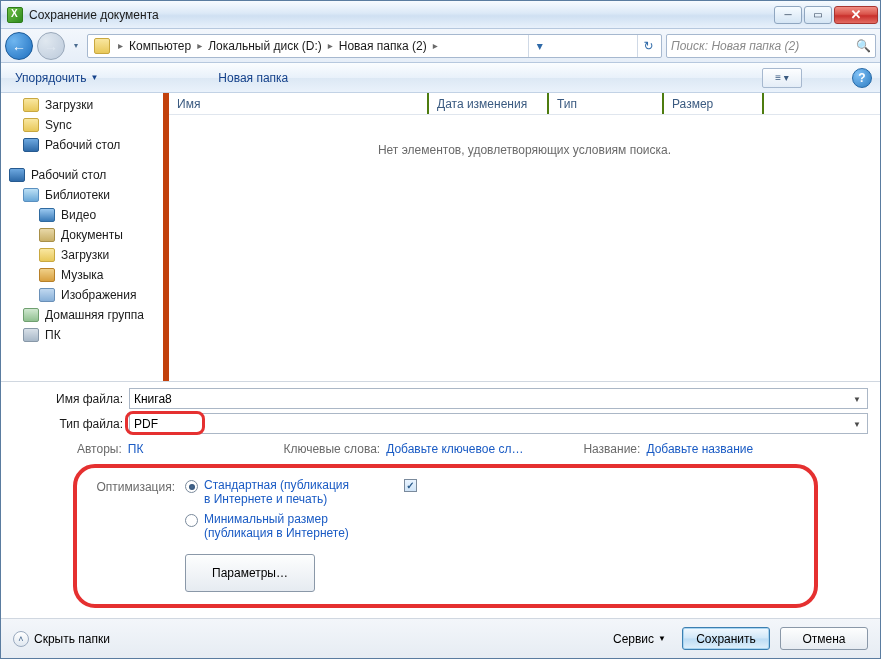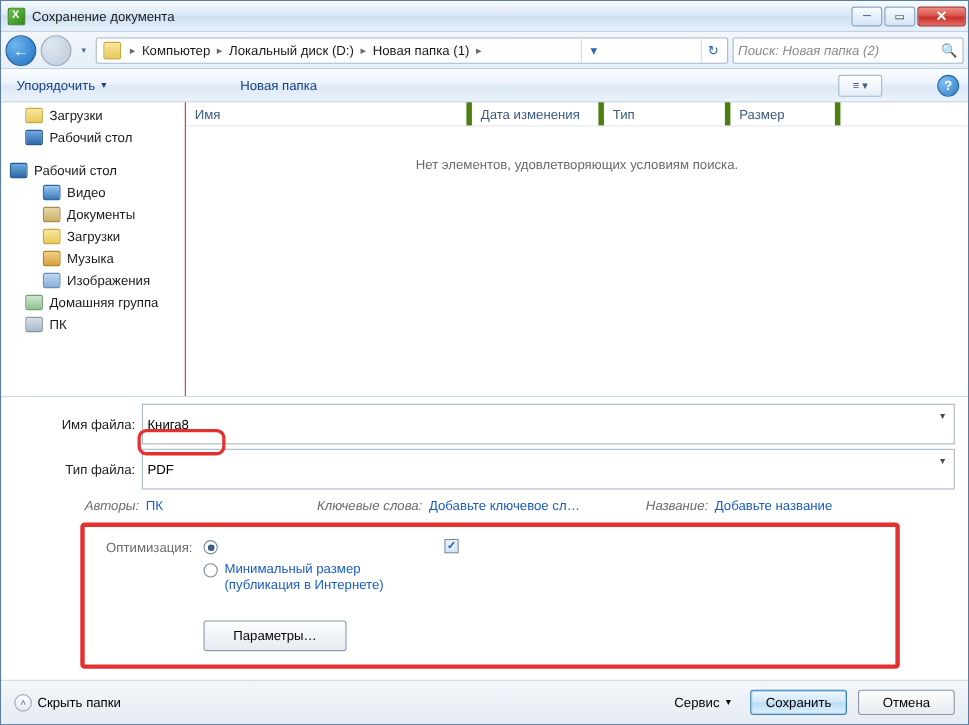--- a/index.html
+++ b/index.html
@@ -27,66 +27,66 @@
   .searchbox .sicon { margin-left:auto; color:#3a6aa0; font-style:normal; }
   
   .toolbar { height:30px; background:linear-gradient(#fafdff,#e9f1fa 50%,#dce8f4 51%,#eaf2fb); border-bottom:1px solid #c2d2e5; display:flex; align-items:center; padding:0 8px;gap:44px; }
   .tool-link { color:#15428b; display:flex; align-items:center; gap:4px; padding:2px 6px; }
   .tool-link .caret { font-size:8px; }
   .toolbar .spacer { flex:1; }
   .toolbar .viewbtn { width:40px; height:20px; border:1px solid #a6b8cf; background:linear-gradient(#fdfeff,#e4edf7); border-radius:2px; display:flex; align-items:center; justify-content:center; color:#3a5a80; margin-right:6px; font-size:10px; }
   .toolbar .helpbtn { width:20px; height:20px; border-radius:10px; background:radial-gradient(circle at 30% 30%,#7fc0f5,#2e7dc2); color:#fff; font-weight:bold; display:flex; align-items:center; justify-content:center; border:1px solid #2468a6; }
   
   .main { flex:1; display:flex; min-height:0; border-bottom:1px solid #d0d7e0; }
-  .tree { width:168px; border-right:1px solid #c2410c; overflow-y:auto; padding:2px 0; }
+  .tree { width:168px; border-right:6px solid #c2410c; overflow-y:auto; padding:2px 0; }
   .tree-item { display:flex; align-items:center; gap:6px; padding:3px 6px 3px 20px; color:#1a1a1a; white-space:nowrap; }
   .tree-item.d0 { padding-left:8px; }
   .tree-item.d1 { padding-left:22px; }
   .tree-item.d2 { padding-left:38px; }
   .t-icon { width:16px; height:14px; border-radius:2px; flex:none; }
   .t-folder { background:linear-gradient(#f9e7a0,#e8c85a); border:1px solid #c9a840; }
   .t-desk { background:linear-gradient(#6da8e0,#2e6aa8); border:1px solid #265a90; }
   .t-lib { background:linear-gradient(#bce0f5,#6aa8d8); border:1px solid #5a90c0; }
   .t-vid { background:linear-gradient(#9ac8f0,#3a7ab8); border:1px solid #2f6aa0; }
   .t-doc { background:linear-gradient(#e8d8a8,#c9b068); border:1px solid #a88f48; }
   .t-img { background:linear-gradient(#c0d8f0,#88b0d8); border:1px solid #6a90b8; }
   .t-mus { background:linear-gradient(#f0d088,#d8a040); border:1px solid #b88028; }
   .t-grp { background:linear-gradient(#d0e8d0,#90c090); border:1px solid #70a070; }
   .t-pc { background:linear-gradient(#d8e0e8,#a8b8c8); border:1px solid #8898a8; }
   .list { flex:1; display:flex; flex-direction:column; }
   .list-head { height:22px; border-bottom:1px solid #e0e6ee; display:flex; align-items:center; color:#3a5a80; }
-  .lh-col { padding:0 8px; border-right:5px solid #4d7c0f; height:100%; display:flex; align-items:center; }
+  .lh-col { padding:0 8px; border-right:2px solid #4d7c0f; height:100%; display:flex; align-items:center; }
   .list-body { flex:1; display:flex; align-items:flex-start; justify-content:center; color:#6a6a6a; padding-top:28px; }
   
   .form { padding:6px 12px 4px 12px; }
   .form-row { display:flex; align-items:center; margin-bottom:4px; }
   .form-label { width:116px; text-align:right; padding-right:6px; color:#1a1a1a; }
-  .form-input { flex:1; height:37px; border:1px solid #abb7c6; background:#fff; padding:0 4px; display:flex; align-items:center; position:relative; }
+  .form-input { flex:1; height:21px; border:1px solid #abb7c6; background:#fff; padding:0 4px; display:flex; align-items:center; position:relative; }
   .form-input .combo-caret { position:absolute; right:2px; top:2px; width:16px; height:16px; display:flex; align-items:center; justify-content:center; font-size:8px; color:#4a4a4a; }
   .type-highlight { position:absolute; left:124px; top:29px; width:80px; height:24px; border:3px solid #e53030; border-radius:8px; pointer-events:none; }
   .form-wrap { position:relative; }
   
   .meta-row { display:flex; padding:4px 0 2px 64px; gap:30px; }
   .meta-item { display:flex; gap:6px; }
-  .meta-label { color:#6a6a6a;font-style:italic; }
+  .meta-label { color:#6a6a6a; }
   .meta-link { color:#1a5bc4; }
-  .options-box { margin:6px 50px 6px 60px; border:4px solid #e53030; border-radius:4px; padding:10px 14px 12px 14px; display:flex; gap:50px; }
+  .options-box { margin:6px 50px 6px 60px; border:4px solid #e53030; border-radius:22px; padding:10px 14px 12px 14px; display:flex; gap:50px; }
   .opt-left { display:flex; gap:10px; }
   .opt-label { color:#6a6a6a; text-align:right; width:84px; padding-top:2px; }
   .radio-group { display:flex; flex-direction:column; gap:6px; }
   .radio-item { display:flex; align-items:flex-start; gap:6px; }
   .radio { width:13px; height:13px; border:1px solid #7a8a9c; border-radius:50%; background:#fff; margin-top:2px; display:flex; align-items:center; justify-content:center; flex:none; }
   .radio.checked::after { content:""; width:6px; height:6px; background:radial-gradient(#4a6b90,#2a4a70); border-radius:50%; }
   .radio-text { color:#1a5bc4; max-width:150px; }
   .checkbox-item { display:flex; align-items:flex-start; gap:6px; }
   .checkbox { width:13px; height:13px; border:1px solid #7a8a9c; background:#fff; margin-top:1px; display:flex; align-items:center; justify-content:center; flex:none; }
   .checkbox.checked { background:linear-gradient(#eaf4ff,#cfe4f7); }
   .checkbox.checked::after { content:"✓"; font-size:10px; color:#2a5a8a; font-weight:bold; line-height:1; }
   .check-text { color:#1a5bc4; max-width:150px; }
-  .param-btn { margin-top:20px; width:130px; height:28px; border:1px solid #8a98a8; background:linear-gradient(#fdfefe,#e6ebf1); border-radius:3px; display:flex; align-items:center; justify-content:center; }
+  .param-btn { margin-top:8px; width:130px; height:38px; border:1px solid #8a98a8; background:linear-gradient(#fdfefe,#e6ebf1); border-radius:3px; display:flex; align-items:center; justify-content:center; }
   
   .footer { height:40px; background:linear-gradient(#f3f6fa,#e6ecf3); border-top:1px solid #d0d7e0; display:flex; align-items:center; padding:0 12px; gap:10px; }
   .hide-folders { display:flex; align-items:center; gap:5px; }
   .hf-chev { width:16px;height:16px;border:1px solid #9aaabf;border-radius:8px;background:linear-gradient(#fff,#e0e8f0);display:flex;align-items:center;justify-content:center;font-size:9px;color:#4a6a90; }
   .footer .spacer { flex:1; }
   .service { display:flex; align-items:center; gap:4px; padding:2px 6px;text-align:center; }
   .btn { width:88px; height:23px; border:1px solid #8a98a8; background:linear-gradient(#fdfefe,#e6ebf1); border-radius:3px; display:flex; align-items:center; justify-content:center; }
   .btn.primary { border:1px solid #3c7fb1; box-shadow:inset 0 0 0 1px #a8d4f0; background:linear-gradient(#f2f9ff,#d0e7f8 49%,#bcdcf4 51%,#e0f0fb); }
   ::-webkit-scrollbar { width:16px; }
   ::-webkit-scrollbar-track { background:#f0f3f7; }
@@ -111,21 +111,21 @@
     <div class="navbtn">←</div>
     <div class="navbtn disabled">→</div>
     <div class="navdrop">▾</div>
     <div class="breadcrumb">
       <div class="bc-icon"></div>
       <span class="bc-sep">▸</span>
       <span class="bc-seg">Компьютер</span>
       <span class="bc-sep">▸</span>
       <span class="bc-seg">Локальный диск (D:)</span>
       <span class="bc-sep">▸</span>
-      <span class="bc-seg">Новая папка (1)</span>
+      <span class="bc-seg">Новая папка (2)</span>
       <span class="bc-sep">▸</span>
       <div class="bc-refresh">▾</div>
       <div class="bc-refresh">↻</div>
     </div>
     <div class="searchbox">
       <span>Поиск: Новая папка (2)</span>
       <span class="sicon">🔍</span>
     </div>
   </div>
 
@@ -143,27 +143,35 @@
     <div class="helpbtn">?</div>
   </div>
 
   <div class="main">
     <div class="tree" id="tree">
         <div class="tree-item d1">
           <div class="t-icon t-folder"></div>
           <span>Загрузки</span>
         </div>
         <div class="tree-item d1">
+          <div class="t-icon t-folder"></div>
+          <span>Sync</span>
+        </div>
+        <div class="tree-item d1">
           <div class="t-icon t-desk"></div>
           <span>Рабочий стол</span>
         </div>
         <div style="height: 10px;"></div>
         <div class="tree-item d0">
           <div class="t-icon t-desk"></div>
           <span>Рабочий стол</span>
+        </div>
+        <div class="tree-item d1">
+          <div class="t-icon t-lib"></div>
+          <span>Библиотеки</span>
         </div>
         <div class="tree-item d2">
           <div class="t-icon t-vid"></div>
           <span>Видео</span>
         </div>
         <div class="tree-item d2">
           <div class="t-icon t-doc"></div>
           <span>Документы</span>
         </div>
         <div class="tree-item d2">
@@ -229,20 +237,21 @@
           <span class="meta-link">Добавьте название</span>
         </div>
       </div>
 
       <div class="options-box">
         <div class="opt-left">
           <div class="opt-label">Оптимизация:</div>
           <div class="radio-group">
             <div class="radio-item">
               <div class="radio checked"></div>
+              <div class="radio-text">Стандартная (публикация в Интернете и печать)</div>
             </div>
             <div class="radio-item">
               <div class="radio"></div>
               <div class="radio-text">Минимальный размер (публикация в Интернете)</div>
             </div>
             <div class="param-btn">Параметры…</div>
           </div>
         </div>
         <div>
           <div class="checkbox-item">

